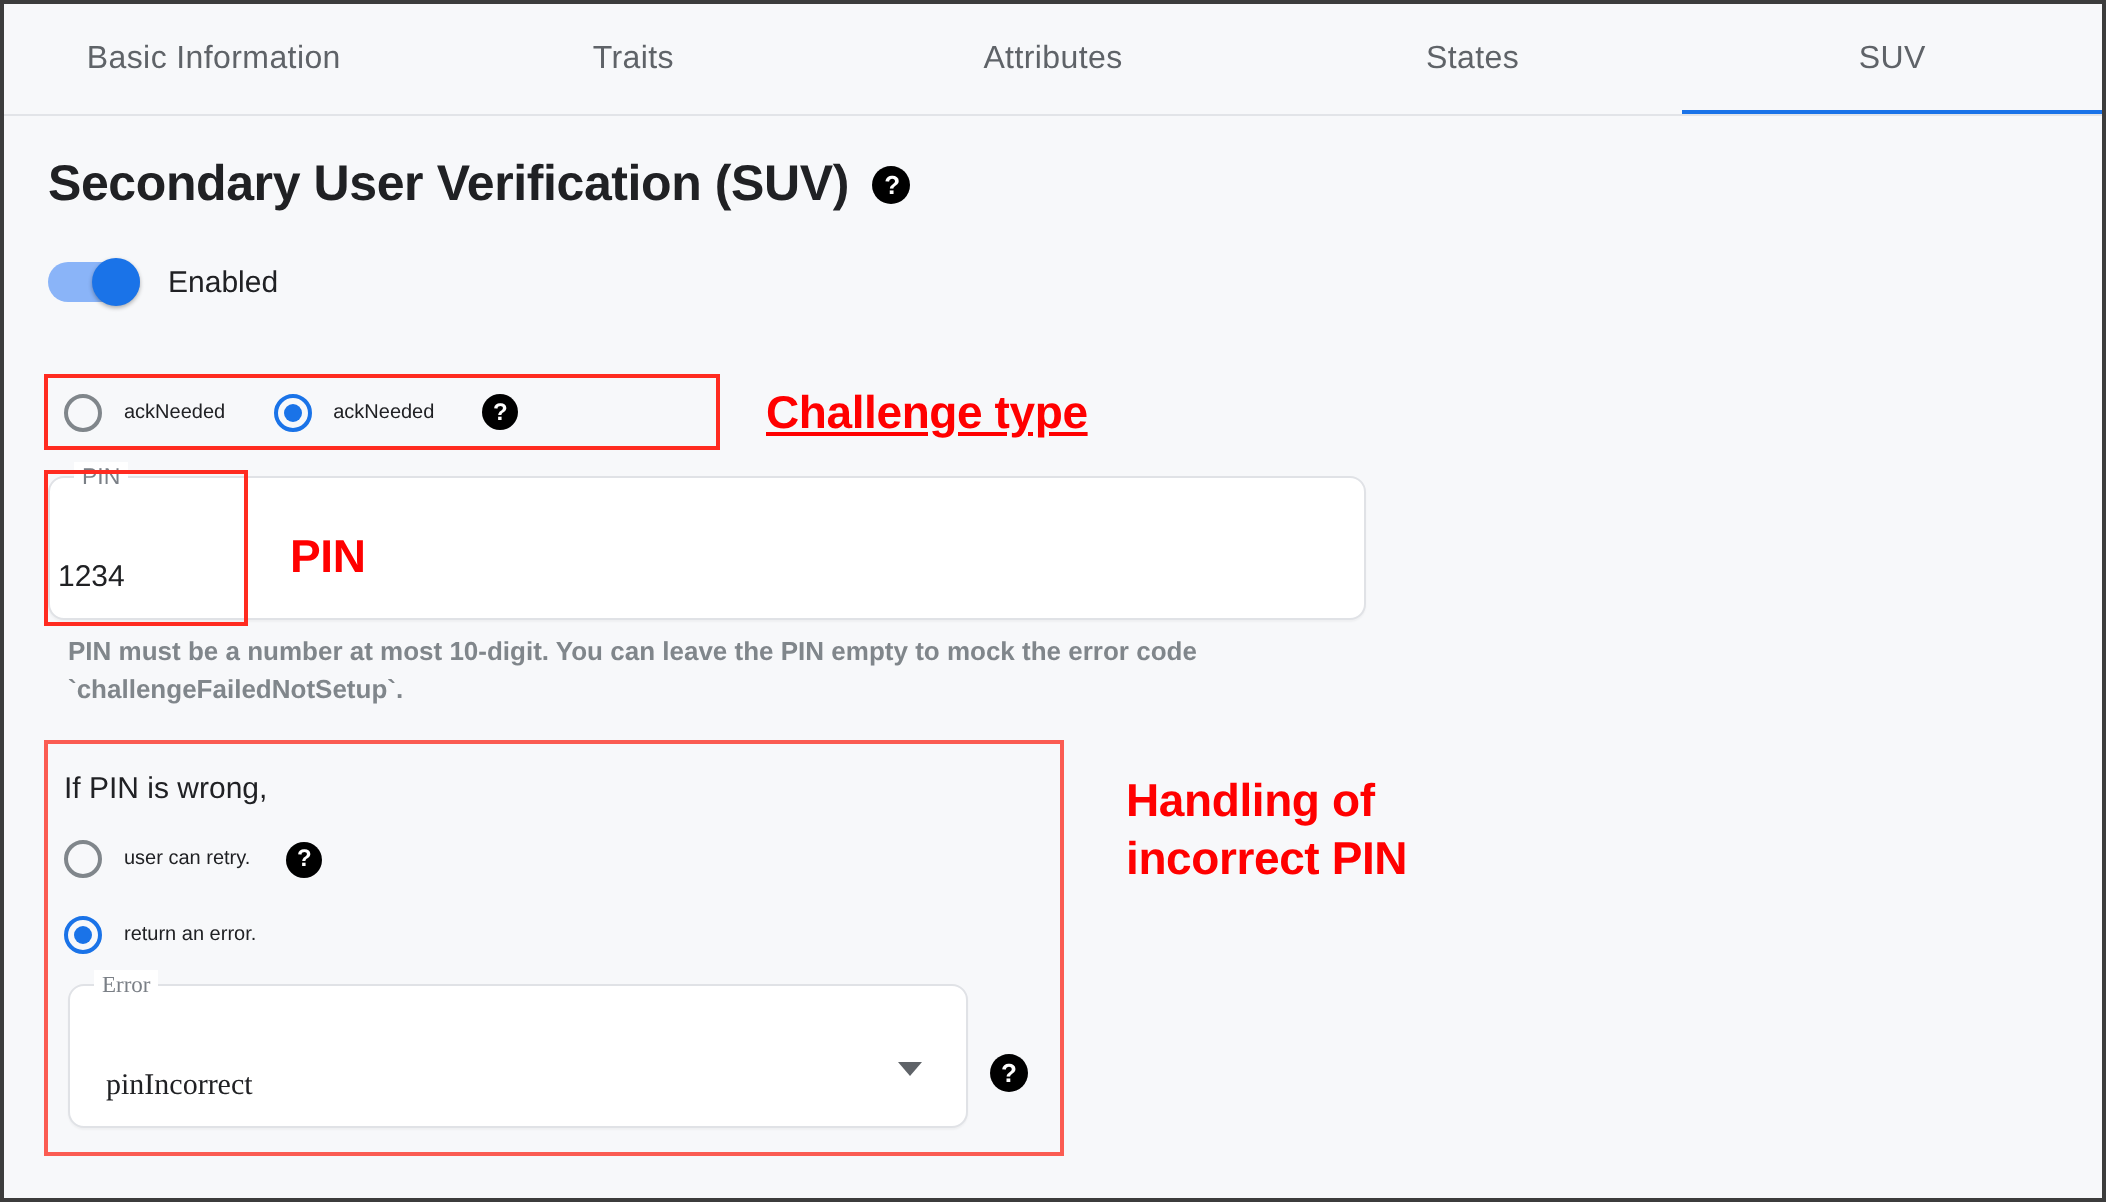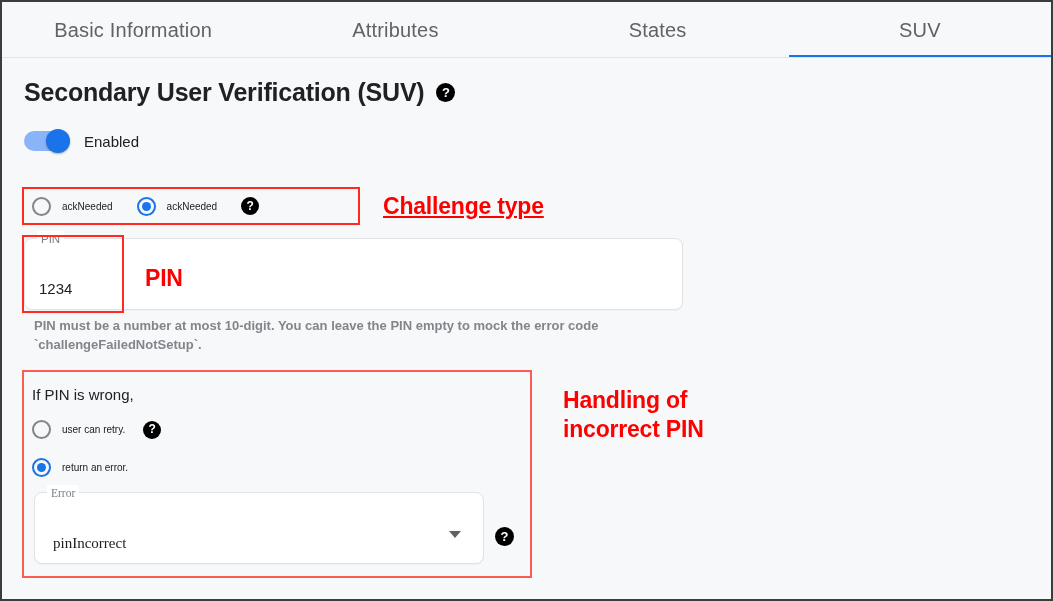--- a/index.html
+++ b/index.html
@@ -33,21 +33,21 @@
   .tabbar::after {
     content: "";
     position: absolute;
     left: 0; right: 0; bottom: 0;
     height: 1px;
     background: #e2e4e8;
   }
   .tab {
     flex: 1 1 0;
     text-align: center;
-    font-size: 20px;
+    font-size: 16px;
     color: #5f6368;
     letter-spacing: .2px;
     position: relative;
     height: 56px;
     line-height: 56px;
     cursor: pointer;
     user-select: none;
   }
   .tab.active { color: #5f6368; }
   .tab.active .tab-underline {
@@ -207,21 +207,21 @@
 
   #pin-field {
     position: absolute;
     left: 22px;
     top: 236px;
     width: 659px;
     height: 72px;
   }
   #pin-field .field-value {
     position: absolute;
-    left: 14px;
+    left: 4px;
     top: 42px;
   }
 
   .helper-text {
     position: absolute;
     left: 32px;
     top: 314px;
     width: 640px;
     font-size: 13px;
     color: #80868b;
@@ -279,20 +279,23 @@
   }
 </style>
 </head>
 <body>
 
 <div id="page">
 
   <div class="tabbar">
     <div class="tab">
       <span>Basic Information</span>
+    </div>
+    <div class="tab">
+      <span>Traits</span>
     </div>
     <div class="tab">
       <span>Attributes</span>
     </div>
     <div class="tab">
       <span>States</span>
     </div>
     <div class="tab active">
       <span>SUV</span>
       <span class="tab-underline"></span>

